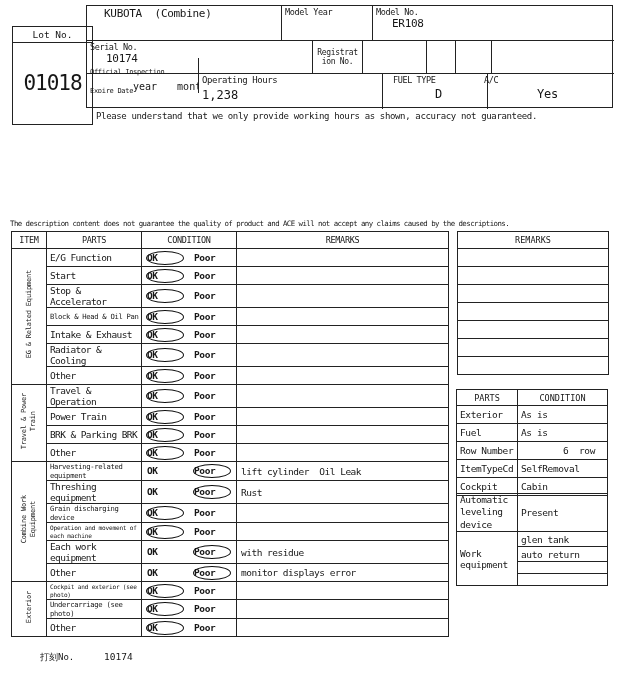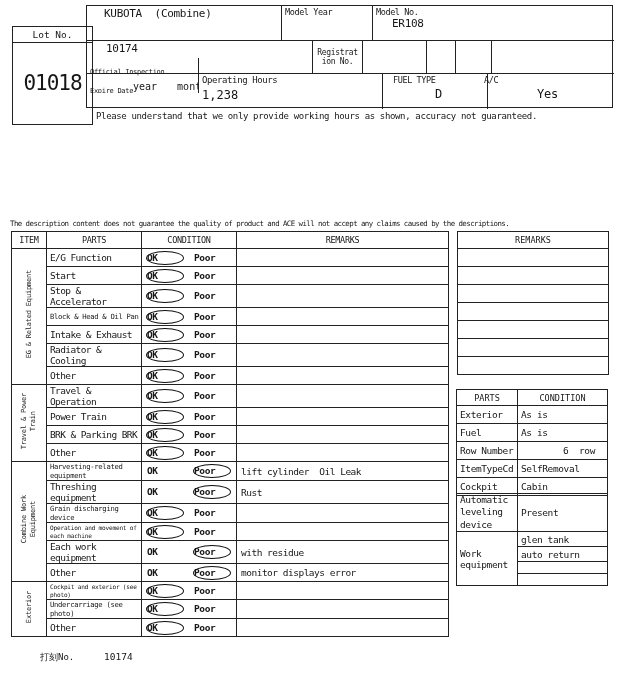--- a/index.html
+++ b/index.html
@@ -88,20 +88,21 @@
     <div class="hcell" style="left:195px;top:0;width:91px;height:35px;">
       <span class="hlab">Model Year</span>
       <span class="hval"></span>
     </div>
     <div class="hcell noR" style="left:286px;top:0;width:241px;height:35px;">
       <span class="hlab">Model No.</span>
       <span class="hval" style="margin-left:16px;">ER108</span>
     </div>
 
     <div class="hcell" style="left:0;top:35px;width:226px;height:33px;">
+      <span class="hlab">Serial No.</span>
       <span class="hval" style="margin-left:16px;">10174</span>
     </div>
     <div id="cell-registration" class="hcell" style="left:226px;top:35px;width:50px;height:33px;">
       <span id="registration-label">Registration No.</span>
     </div>
     <div class="hcell" style="left:276px;top:35px;width:64px;height:33px;"></div>
     <div class="hcell" style="left:340px;top:35px;width:29px;height:33px;"></div>
     <div class="hcell" style="left:369px;top:35px;width:36px;height:33px;"></div>
     <div class="hcell noR" style="left:405px;top:35px;width:122px;height:33px;"></div>
 

